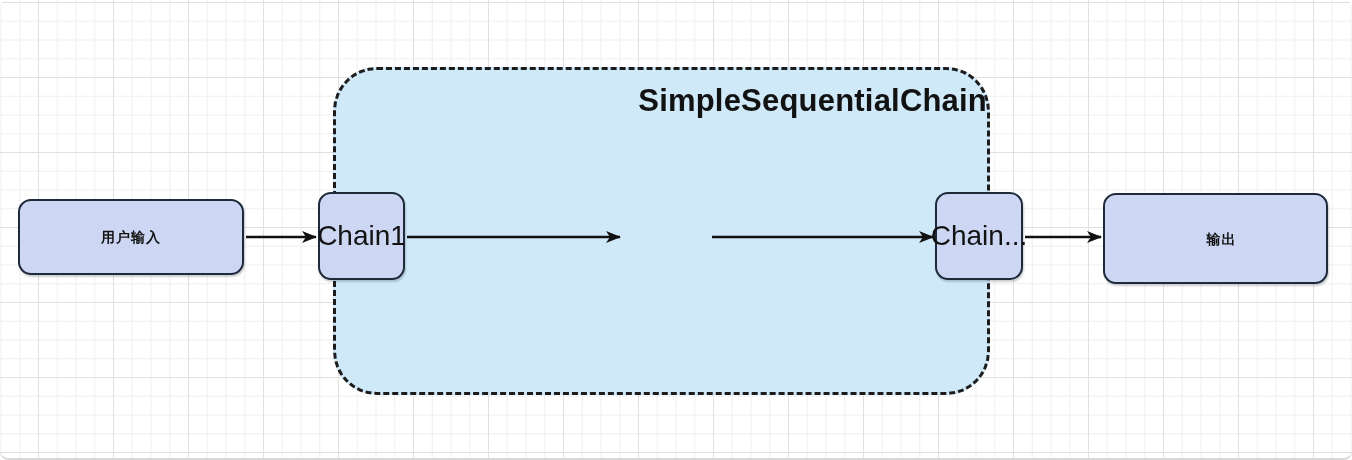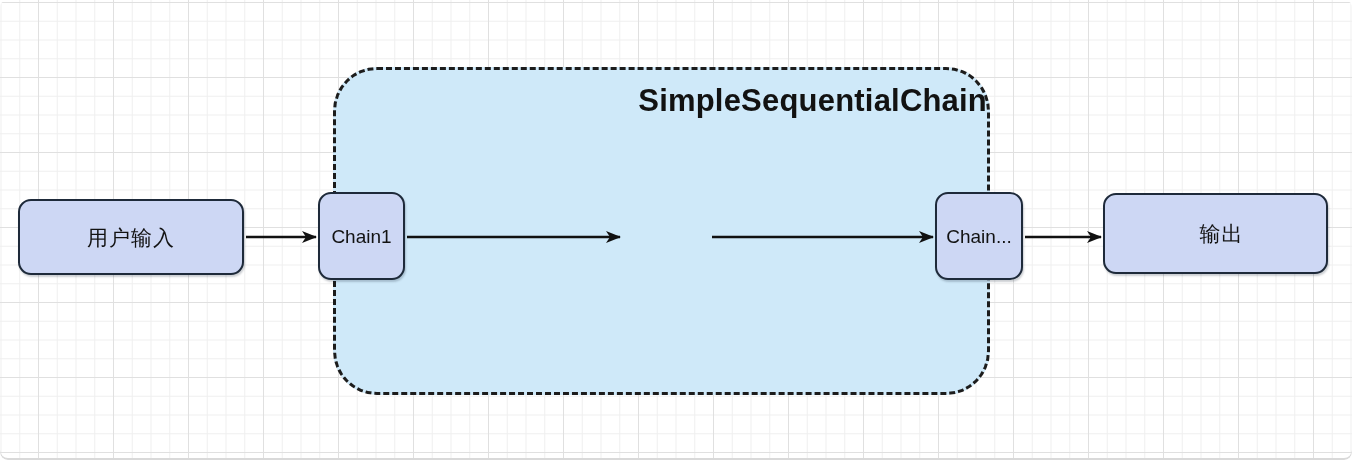--- a/index.html
+++ b/index.html
@@ -60,27 +60,27 @@
     position:absolute;
     box-sizing:border-box;
     background:var(--node-fill);
     border:2.5px solid var(--node-border);
     border-radius:13px;
     display:flex;align-items:center;justify-content:center;
     color:var(--text);
     z-index:3;
     box-shadow:1px 2px 2px rgba(25,35,55,0.22);
   }
-  .node .label{font-size:19px;line-height:1;}
-  .node.cjk .label{font-weight:normal;font-size:21px;letter-spacing:1px;}
+  .node .label{font-size:28px;line-height:1;}
+  .node.cjk .label{font-weight:bold;font-size:14px;letter-spacing:1px;}
   .node-user-input{left:18px;top:199px;width:226px;height:76px;}
   .node-chain1{left:318px;top:192px;width:87px;height:88px;}
   .node-chain2{left:622px;top:193px;width:88px;height:88px;}
   .node-chain-etc{left:935px;top:192px;width:88px;height:88px;}
-  .node-output{left:1103px;top:193px;width:225px;height:81px;padding-left:12px;}
+  .node-output{left:1103px;top:193px;width:225px;height:91px;padding-left:12px;}
 </style>
 </head>
 <body>
 
 <div class="stage">
 
   <div class="container-box">
     <div class="container-title">SimpleSequentialChain</div>
   </div>
 

